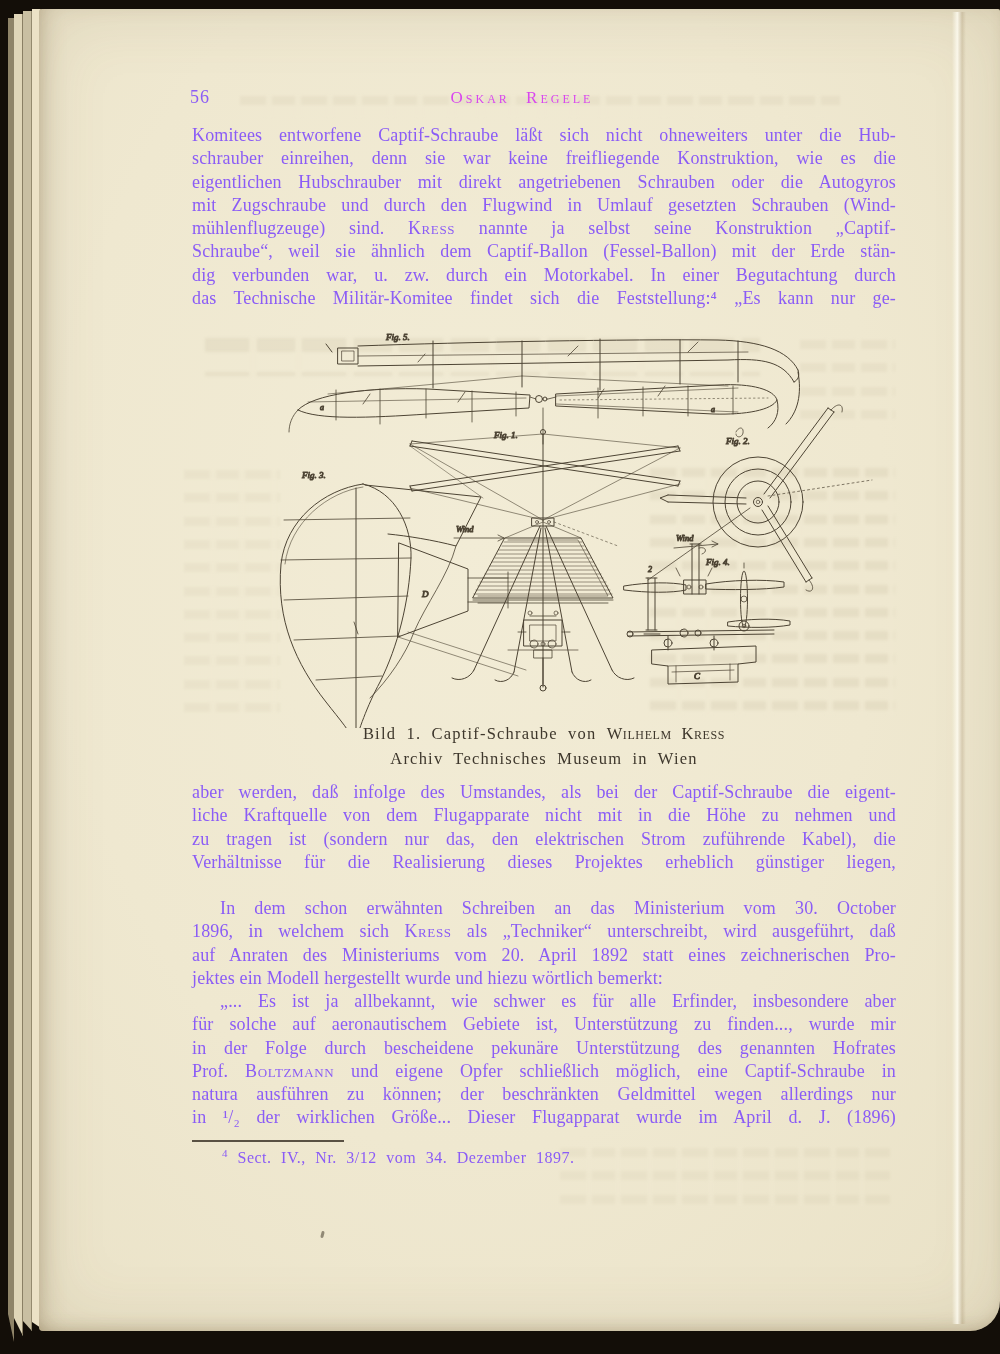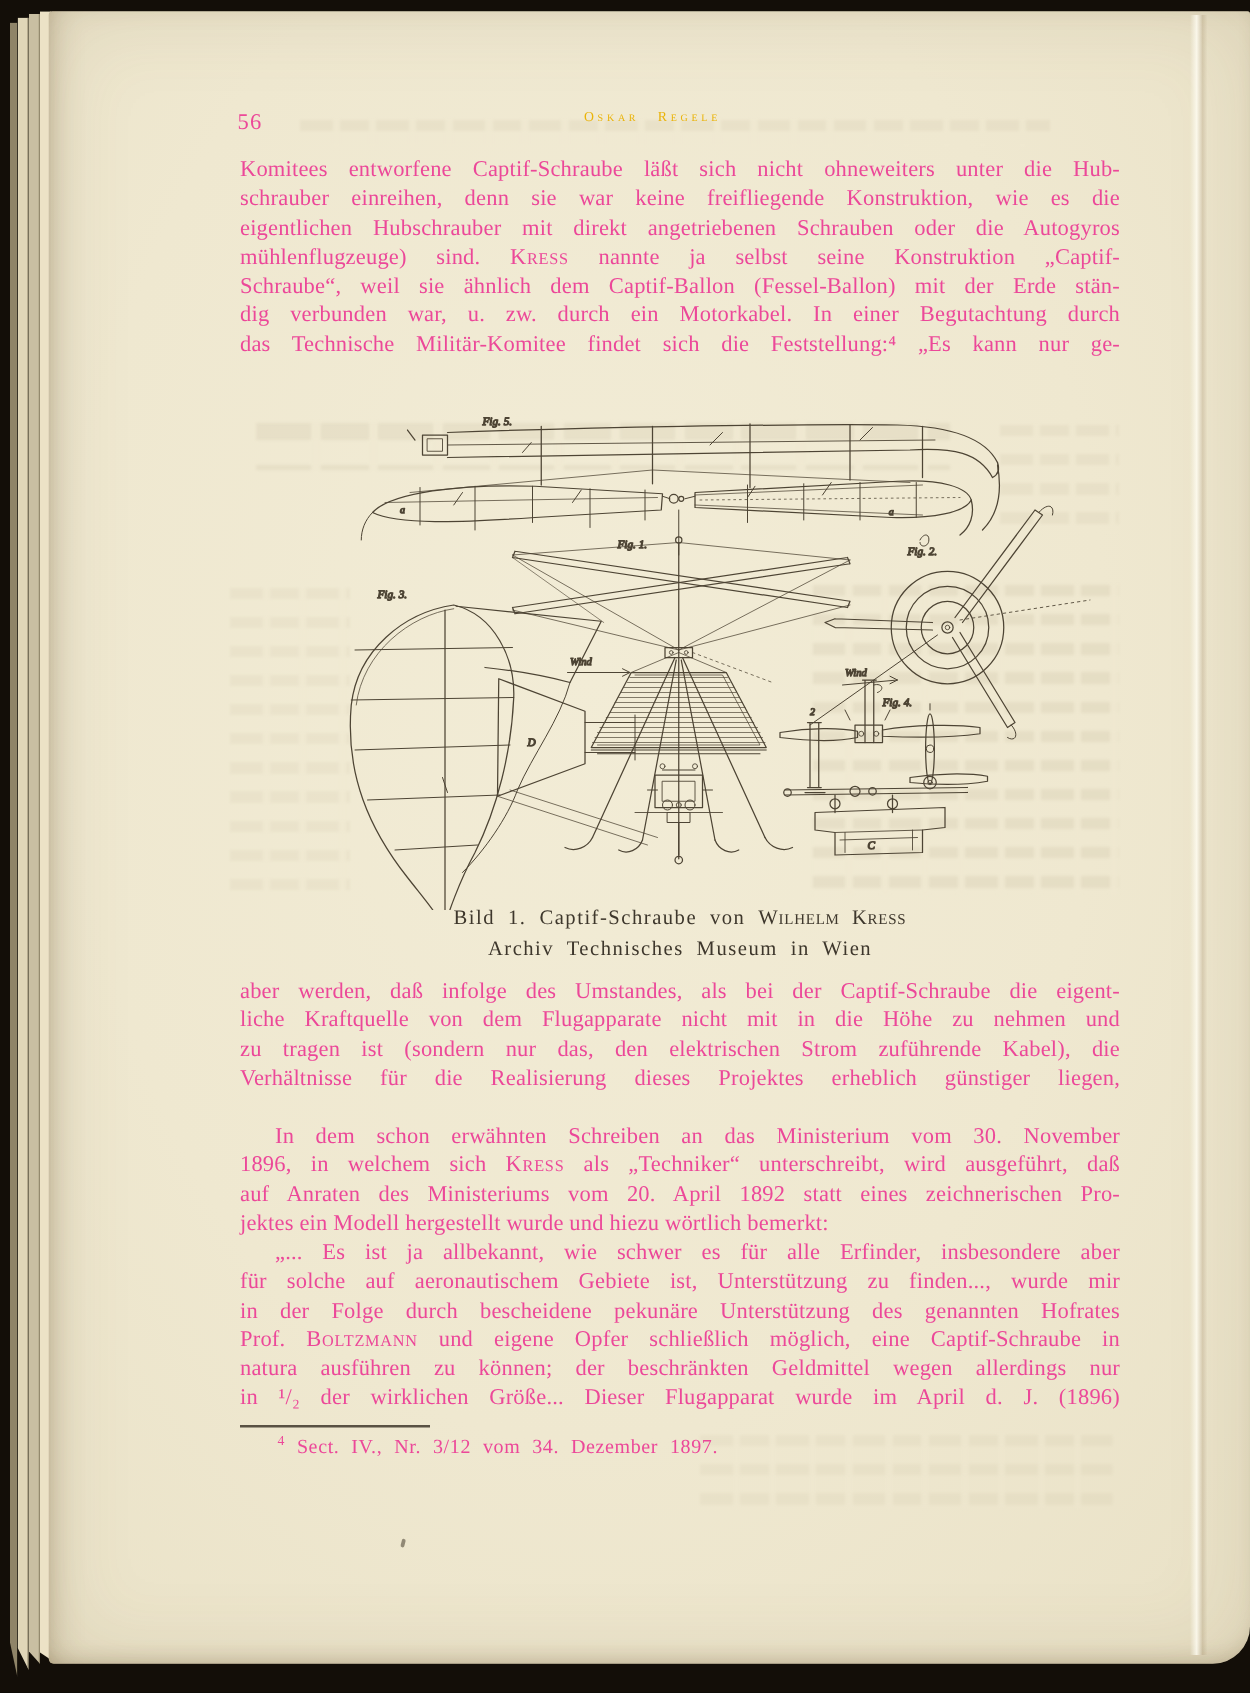--- a/index.html
+++ b/index.html
@@ -16,24 +16,24 @@
   .edge4{left:32px;top:9px;width:8px;height:1327px;background:#ece2c6;border-right:1px solid #a89d80;
          clip-path:polygon(0 0,100% 0,100% calc(100% - 8px),0 calc(100% - 14px));}
   .page{position:absolute;left:39px;top:9px;width:961px;height:1322px;
         background:radial-gradient(ellipse at 45% 40%, #f2ecd6 0%, #efe8d0 55%, #e9e1c6 100%);
         border-radius:3px 2px 30px 4px;
         box-shadow:inset 0 0 70px rgba(115,92,55,.14), inset 14px 0 26px -14px rgba(110,85,50,.35),
                    inset 0 -10px 18px -10px rgba(110,85,50,.30);}
   .crease{position:absolute;left:952px;top:12px;width:14px;height:1312px;
         background:linear-gradient(90deg, rgba(0,0,0,0) 0%, rgba(255,253,243,.8) 38%, rgba(135,110,72,.20) 72%, rgba(0,0,0,0) 100%);}
   
-  .txt{position:absolute;color:#ec4899;font-size:18px;}
+  .txt{position:absolute;color:#8b5cf6;font-size:18px;}
   .pagenum{left:190px;top:87px;letter-spacing:1px;}
   .rhead{left:192px;top:88px;width:660px;text-align:center;font-variant:small-caps;
-         font-size:11px;letter-spacing:3px;word-spacing:9px;color:#eab308;}
+         font-size:17px;letter-spacing:3px;word-spacing:9px;color:#d946ef;}
   .para{width:704px;line-height:23.3px;}
   .jline{text-align:justify;text-align-last:justify;height:23.3px;overflow:visible;letter-spacing:.15px;}
   .jline.end{text-align-last:left;}
   .jline.ind{text-indent:28px;}
   .sc{font-variant:small-caps;letter-spacing:.6px;margin-top:10px;}
   .caption{left:192px;top:722px;width:704px;text-align:center;font-size:16.5px;
            line-height:24.5px;letter-spacing:1.2px;word-spacing:5px;color:#3e372c;}
   .fnrule{position:absolute;left:192px;top:1140px;width:152px;height:2px;background:rgba(62,54,42,.85);}
   .footnote{left:192px;top:1147px;width:704px;font-size:16px;word-spacing:5px;letter-spacing:.5px;}
   .footnote sup{font-size:11px;}
@@ -68,20 +68,21 @@
   <div class="ghost" style="left:184px;top:470px;width:96px;height:242px;opacity:.3;"></div>
   <div class="ghost" style="left:560px;top:1148px;width:330px;height:58px;opacity:.28;"></div>
 
   <div class="txt pagenum">56</div>
   <div class="txt rhead">Oskar Regele</div>
 
   <div class="txt para" style="left:192px;top:124px;">
       <div class="jline">Komitees entworfene Captif-Schraube läßt sich nicht ohneweiters unter die Hub-</div>
       <div class="jline">schrauber einreihen, denn sie war keine freifliegende Konstruktion, wie es die</div>
       <div class="jline">eigentlichen Hubschrauber mit direkt angetriebenen Schrauben oder die Autogyros</div>
+      <div class="jline">mit Zugschraube und durch den Flugwind in Umlauf gesetzten Schrauben (Wind-</div>
       <div class="jline">mühlenflugzeuge) sind. <span class="sc">Kress</span> nannte ja selbst seine Konstruktion „Captif-</div>
       <div class="jline">Schraube“, weil sie ähnlich dem Captif-Ballon (Fessel-Ballon) mit der Erde stän-</div>
       <div class="jline">dig verbunden war, u. zw. durch ein Motorkabel. In einer Begutachtung durch</div>
       <div class="jline">das Technische Militär-Komitee findet sich die Feststellung:⁴ „Es kann nur ge-</div>
     </div>
 
   <svg style="position:absolute;left:268px;top:332px;" width="624" height="396" viewBox="0 0 624 396" fill="none" stroke="#4d4434" stroke-width="1" stroke-linecap="round" stroke-linejoin="round">
 
     <g>
       <path d="M64,20 l-6,-8"></path>
@@ -239,21 +240,21 @@
     <div class="cap-line">Archiv Technisches Museum in Wien</div>
   </div>
 
   <div class="txt para" style="left:192px;top:781px;">
       <div class="jline">aber werden, daß infolge des Umstandes, als bei der Captif-Schraube die eigent-</div>
       <div class="jline">liche Kraftquelle von dem Flugapparate nicht mit in die Höhe zu nehmen und</div>
       <div class="jline">zu tragen ist (sondern nur das, den elektrischen Strom zuführende Kabel), die</div>
       <div class="jline">Verhältnisse für die Realisierung dieses Projektes erheblich günstiger liegen,</div>
     </div>
   <div class="txt para" style="left:192px;top:897px;">
-      <div class="jline ind">In dem schon erwähnten Schreiben an das Ministerium vom 30. November</div>
+      <div class="jline ind">In dem schon erwähnten Schreiben an das Ministerium vom 30. October</div>
       <div class="jline">1896, in welchem sich <span class="sc">Kress</span> als „Techniker“ unterschreibt, wird ausgeführt, daß</div>
       <div class="jline">auf Anraten des Ministeriums vom 20. April 1892 statt eines zeichnerischen Pro-</div>
       <div class="jline end">jektes ein Modell hergestellt wurde und hiezu wörtlich bemerkt:</div>
     </div>
   <div class="txt para" style="left:192px;top:990px;">
       <div class="jline ind">„... Es ist ja allbekannt, wie schwer es für alle Erfinder, insbesondere aber</div>
       <div class="jline">für solche auf aeronautischem Gebiete ist, Unterstützung zu finden..., wurde mir</div>
       <div class="jline">in der Folge durch bescheidene pekunäre Unterstützung des genannten Hofrates</div>
       <div class="jline">Prof. <span class="sc">Boltzmann</span> und eigene Opfer schließlich möglich, eine Captif-Schraube in</div>
       <div class="jline">natura ausführen zu können; der beschränkten Geldmittel wegen allerdings nur</div>

